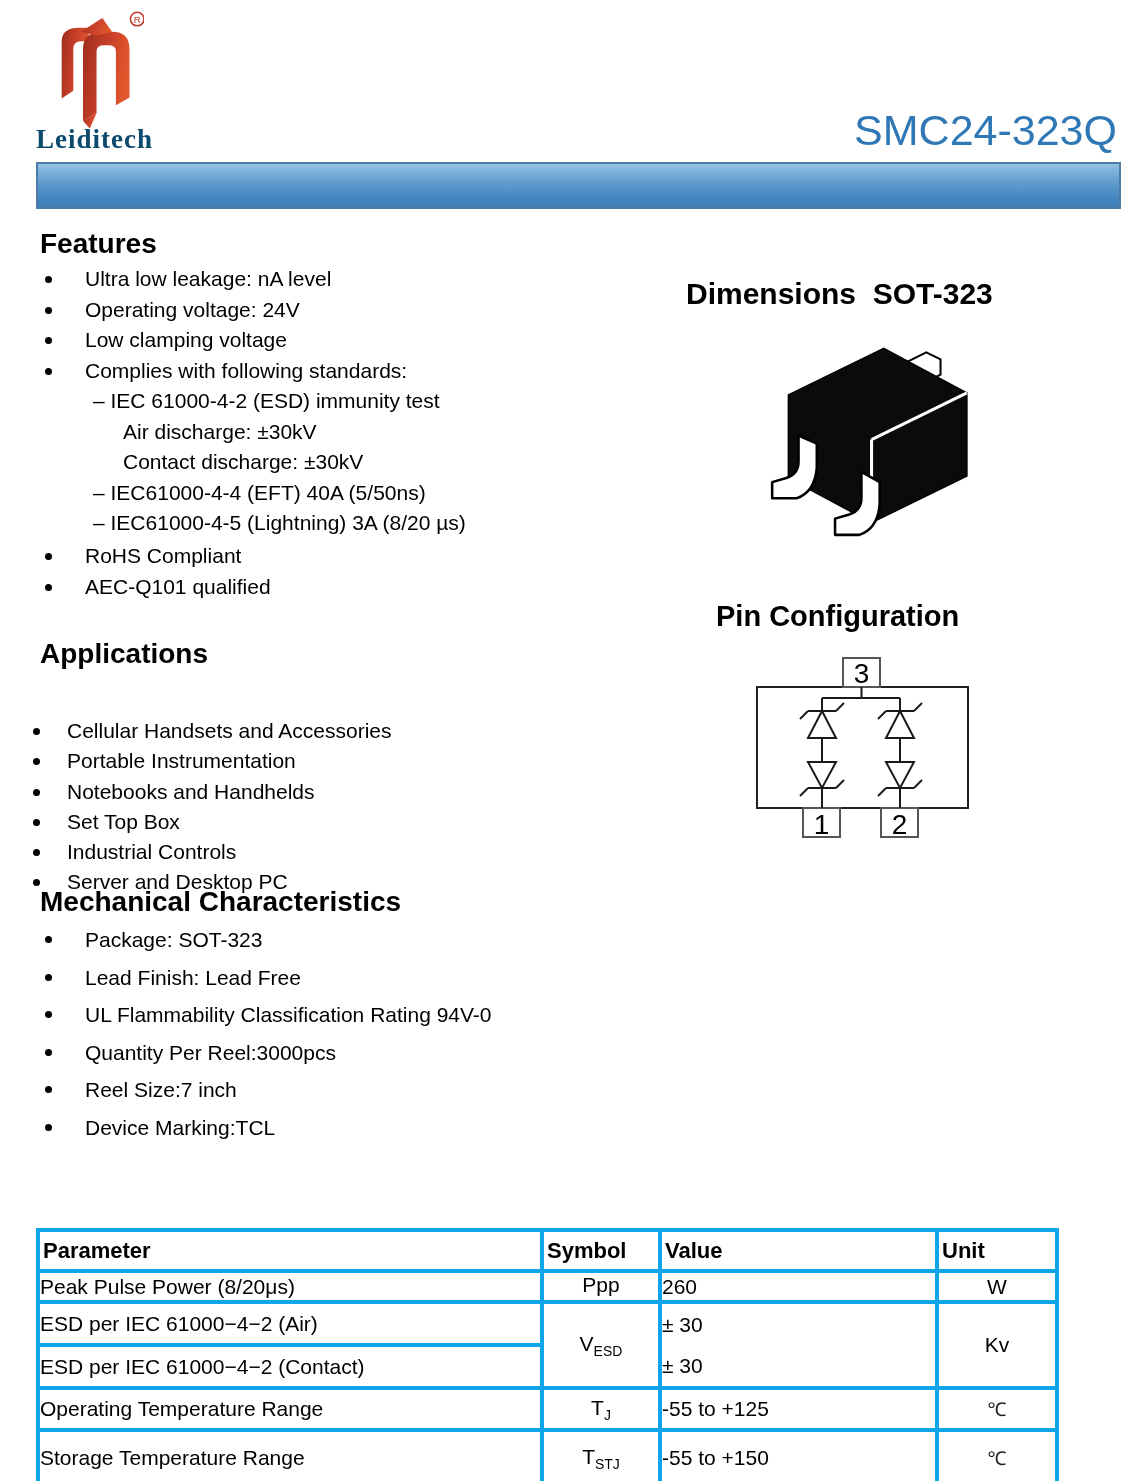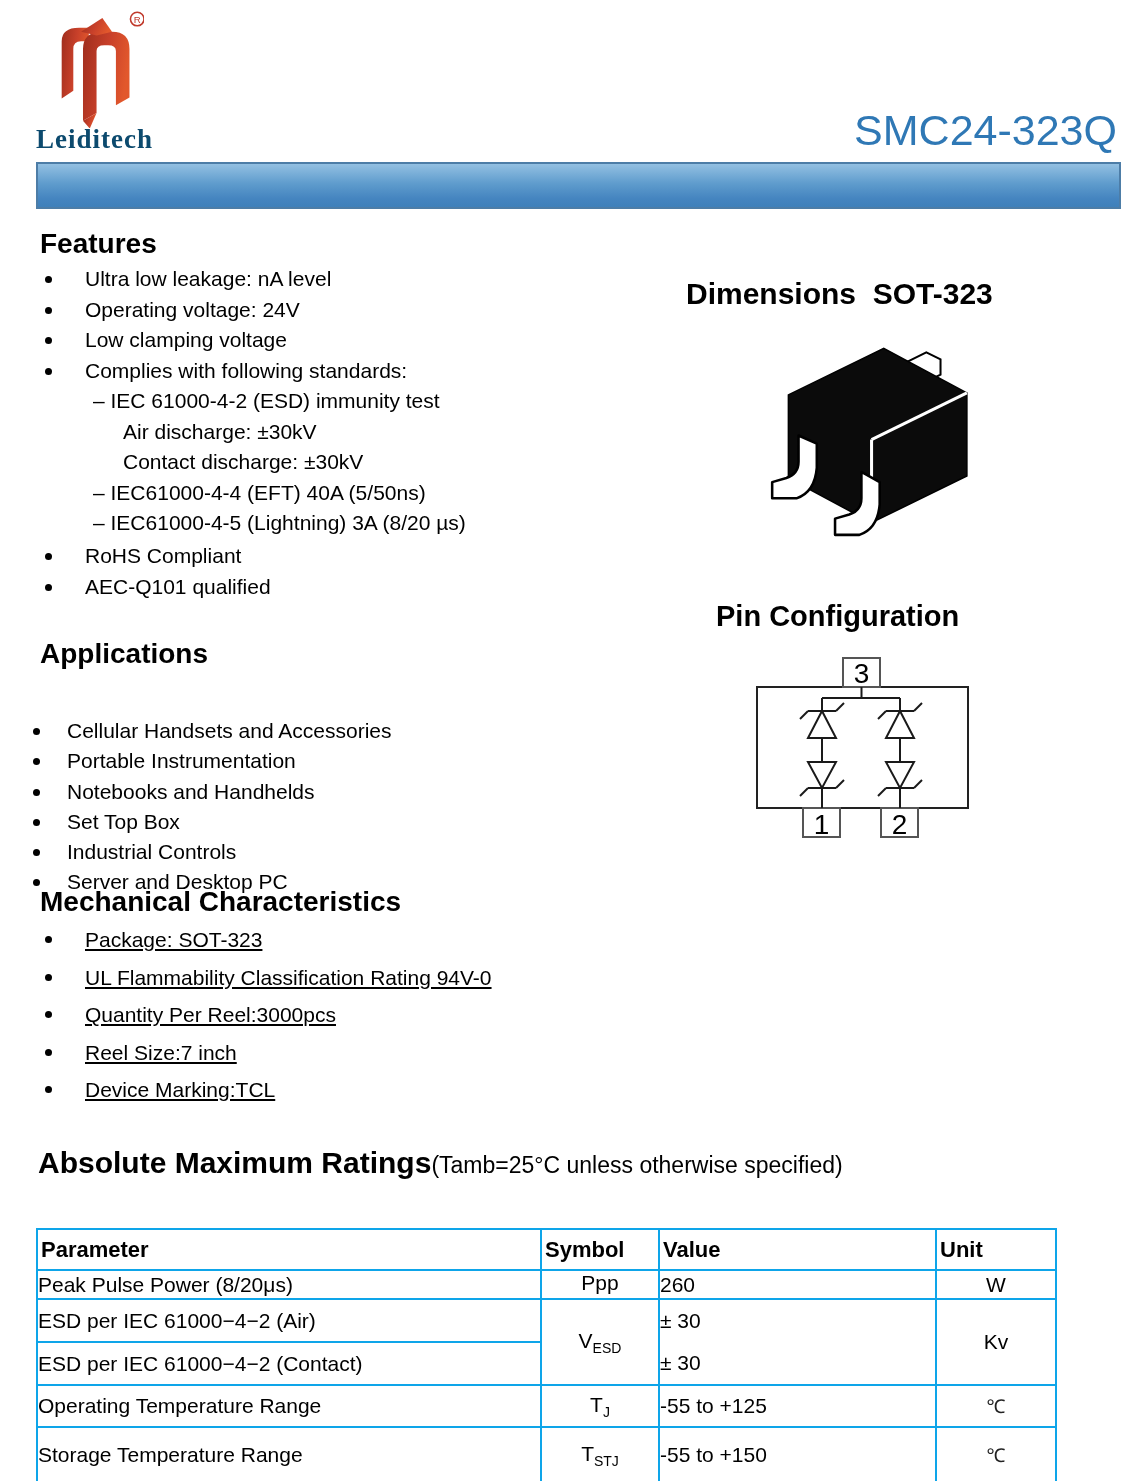--- a/index.html
+++ b/index.html
@@ -32,21 +32,21 @@
   .mech .li .dot{top:15px;}
   .ind1{padding-left:57px;}
   .ind2{padding-left:87px;}
 
   
   .fig{position:absolute;}
 
   
   table.amr{position:absolute;left:36px;top:1228px;width:1019px;border-collapse:collapse;
             table-layout:fixed;font-size:21px;}
-  table.amr th,table.amr td{border:2px solid #0ea5e9;padding:0;}
+  table.amr th,table.amr td{border:4px solid #0ea5e9;padding:0;}
   table.amr th{font-size:22px;font-weight:bold;text-align:left;padding-left:3px;}
   td.param{text-align:left;padding-left:3px;}
   td.sym{text-align:center;}
   td.val{text-align:left;padding-left:28px;}
   td.unit{text-align:center;}
   td.degc{font-size:19px;color:#222;}
   sub{font-size:14px;}
   td.nobb{border-bottom:0 !important;}
   td.nobt{border-top:0 !important;}
 </style>
@@ -158,29 +158,29 @@
   <div class="list app" style="left:24px;top:684px;width:560px;margin-top:32px;">
     <div class="li"><span class="dot"></span><span>Cellular Handsets and Accessories</span></div>
     <div class="li"><span class="dot"></span><span>Portable Instrumentation</span></div>
     <div class="li"><span class="dot"></span><span>Notebooks and Handhelds</span></div>
     <div class="li"><span class="dot"></span><span>Set Top Box</span></div>
     <div class="li"><span class="dot"></span><span>Industrial Controls</span></div>
     <div class="li"><span class="dot"></span><span>Server and Desktop PC</span></div>
   </div>
 
   <div class="h1" style="left:40px;top:886px;">Mechanical Characteristics</div>
-  <div class="list mech" style="left:36px;top:921px;width:620px;text-decoration:underline;">
+  <div class="list mech" style="left:36px;top:921px;width:620px;">
     <div class="li"><span class="dot"></span><span>Package: SOT-323</span></div>
+    <div class="li"><span class="dot"></span><span>Lead Finish: Lead Free</span></div>
     <div class="li"><span class="dot"></span><span>UL Flammability Classification Rating 94V-0</span></div>
     <div class="li"><span class="dot"></span><span>Quantity Per Reel:3000pcs</span></div>
     <div class="li"><span class="dot"></span><span>Reel Size:7 inch</span></div>
     <div class="li"><span class="dot"></span><span>Device Marking:TCL</span></div>
   </div>
 
-  <div class="h1-big" style="left:38px;top:1146px;"><span>Absolute Maximum Ratings</span><span class="cond">(Tamb=25°C unless otherwise specified)</span></div>
 
   <table class="amr">
     <colgroup>
         <col style="width:504px">
         <col style="width:118px">
         <col style="width:277px">
         <col style="width:120px">
       </colgroup>
     <tbody>
         <tr style="height:41px;">

